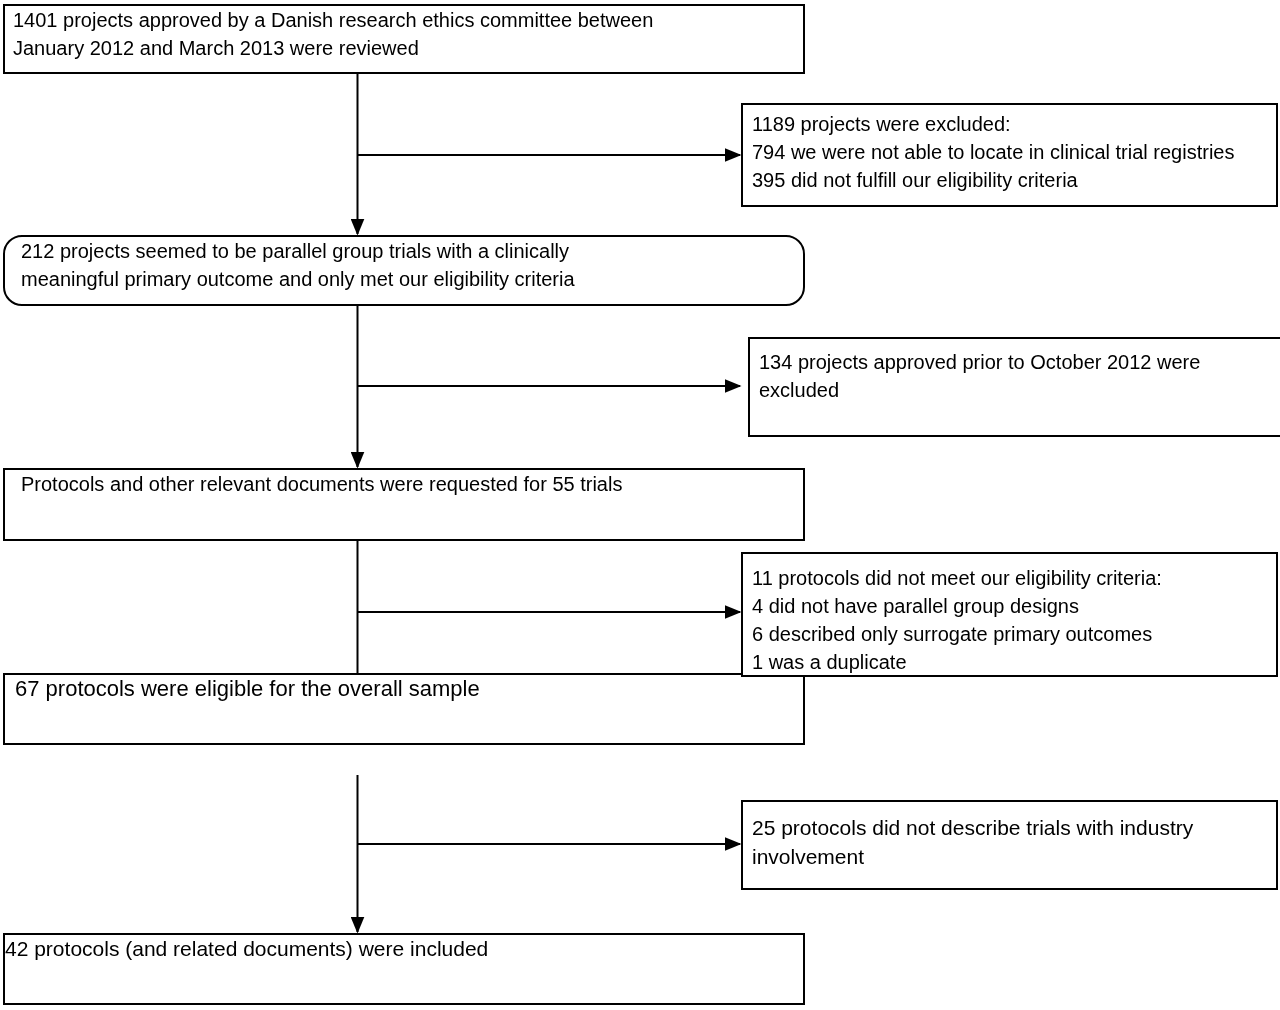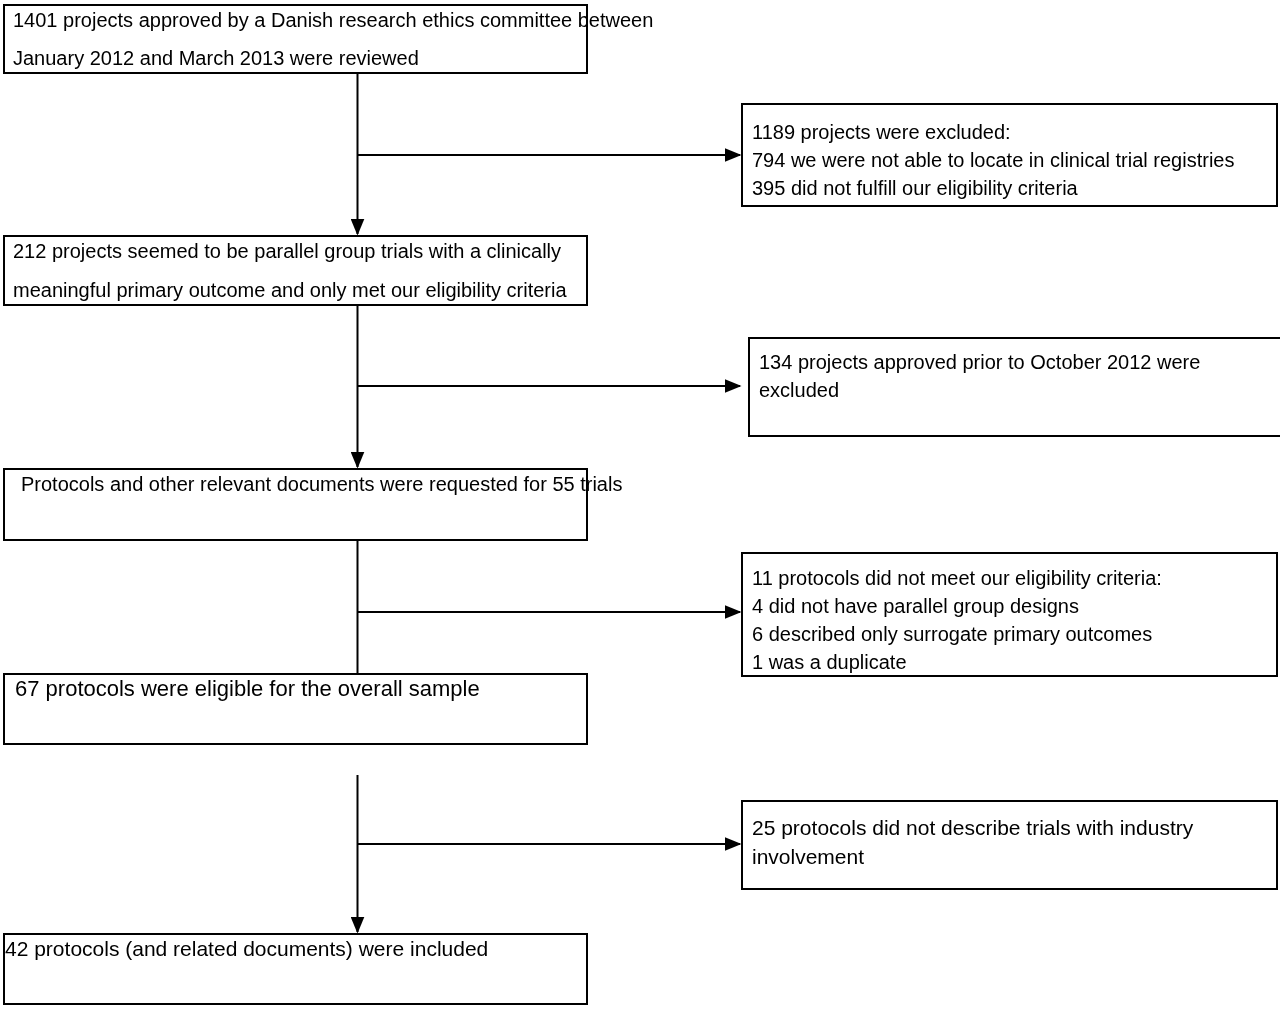--- a/index.html
+++ b/index.html
@@ -29,38 +29,38 @@
     background: #ffffff;
     font-size: 20px;
     line-height: 28px;
   }
   .flow-box .line {
     white-space: nowrap;
   }
   
   .main-box {
     left: 3px;
-    width: 585px;
+    width: 802px;
     display: flex;
     flex-direction: column;
-    justify-content: space-between;
+    justify-content: flex-start;
   }
   
   .excl-box {
     left: 741px;
     width: 537px;
     padding-left: 9px;
     padding-right: 6px;
   }
   #box-reviewed            { top: 4px;   height: 70px;  padding-left: 8px;  }
-  #box-eligible-projects   { top: 235px; height: 71px;  padding-left: 8px;  }
+  #box-eligible-projects   { top: 235px; height: 71px;  padding-left: 16px; border-radius: 19px;  }
   #box-protocols-requested { top: 468px; height: 73px;  padding-left: 16px; }
   #box-protocols-eligible  { top: 673px; height: 72px;  padding-left: 10px; font-size: 22px; }
   #box-protocols-included  { top: 933px; height: 72px;  font-size: 21px; }
-  #box-excluded-1189 { top: 103px; height: 104px; padding-top: 13px;  }
+  #box-excluded-1189 { top: 103px; height: 104px; padding-top: 5px;  }
   #box-excluded-134  { top: 337px; height: 100px; padding-top: 9px; margin-left: 7px;  }
   #box-excluded-11   { top: 552px; height: 125px; padding-top: 10px;  }
   #box-excluded-25   { top: 800px; height: 90px;  padding-top: 11px; font-size: 21px; line-height: 29px; }
 </style>
 </head>
 <body>
 
 <div class="canvas">
 
   <svg class="connectors" viewBox="0 0 1280 1010" xmlns="http://www.w3.org/2000/svg" aria-hidden="true">

